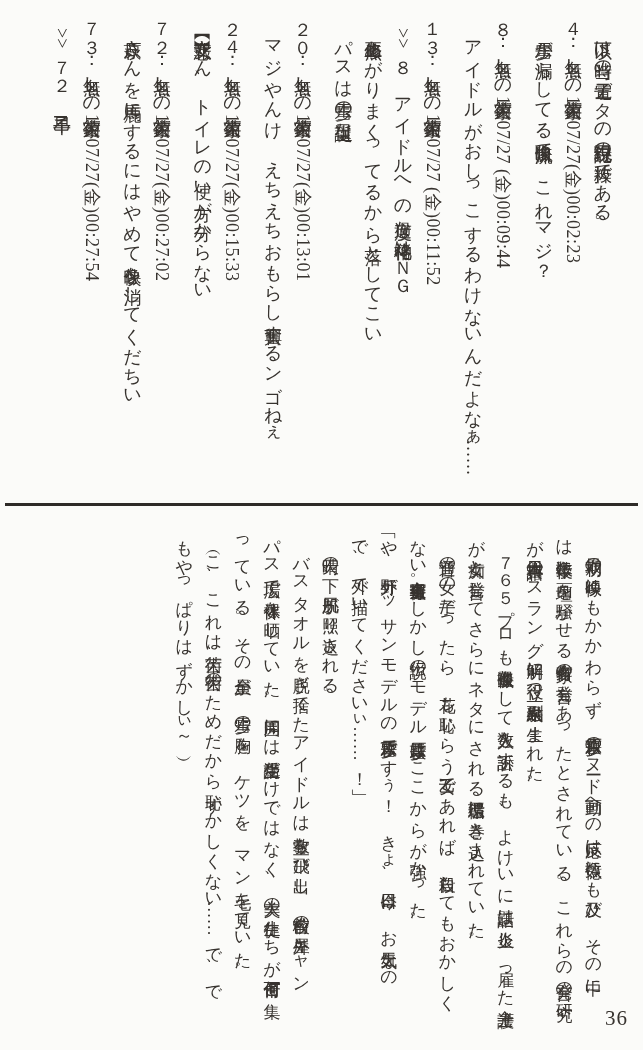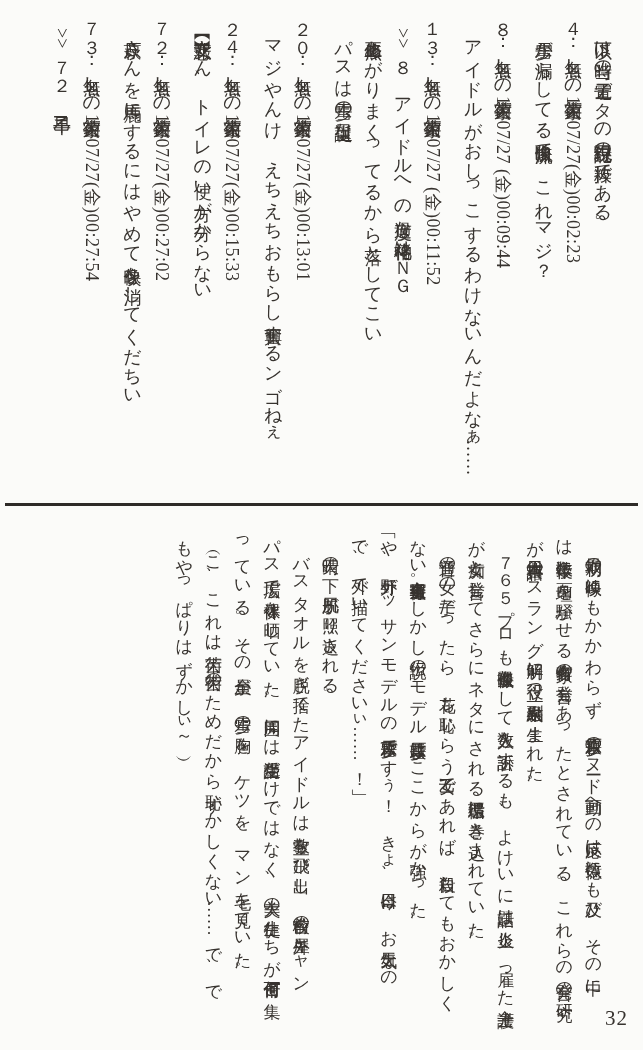--- a/index.html
+++ b/index.html
@@ -101,15 +101,15 @@
   <section class="prose vtext">
     <p>最初期の映像にもかかわらず、萩原雪歩のヌード動画への反応は数億にも及び、その中には数十年後に画壇を騒がせる有名作家の発言もあったとされている。これらの発言の研究が日本古典語のスラング解明に役立つ副次結果も生まれた。</p>
     <p>７６５プロも盗撮映像として数人を訴訟するも、よけいに話題は炎上し、雇った弁護士が痴女と発言してさらにネタにされる悪循環に巻き込まれていた。</p>
     <p>普通の女の子だったら、花も恥じらう乙女であれば、自殺してもおかしくない実名全裸報道。しかし伝説のモデル萩原雪歩はここからが強かった。</p>
     <p class="quote">「や、野外デッサンモデルの萩原雪歩ですぅ！　きょ、今日は、お天気なので、外で描いてくださいぃ……！」</p>
     <p>晴天の下、尻肌が照り返される。</p>
     <p>バスタオルを脱ぎ捨てたアイドルは教室を飛び出し、校舎前の屋外キャンパス広場で裸体を晒していた。周囲には受講生だけではなく、美大の生徒たちが何十何百と集っている。その全員が、雪歩の胸を、ケツを、マン毛を見ていた。</p>
     <p>（こ、これは芸術、芸術のためだから恥ずかしくない……で、でもやっぱりはずかしぃ～）</p>
   </section>
 
-  <div class="page-number">32</div>
+  <div class="page-number">36</div>
 
 </div>
 
 </body></html>

